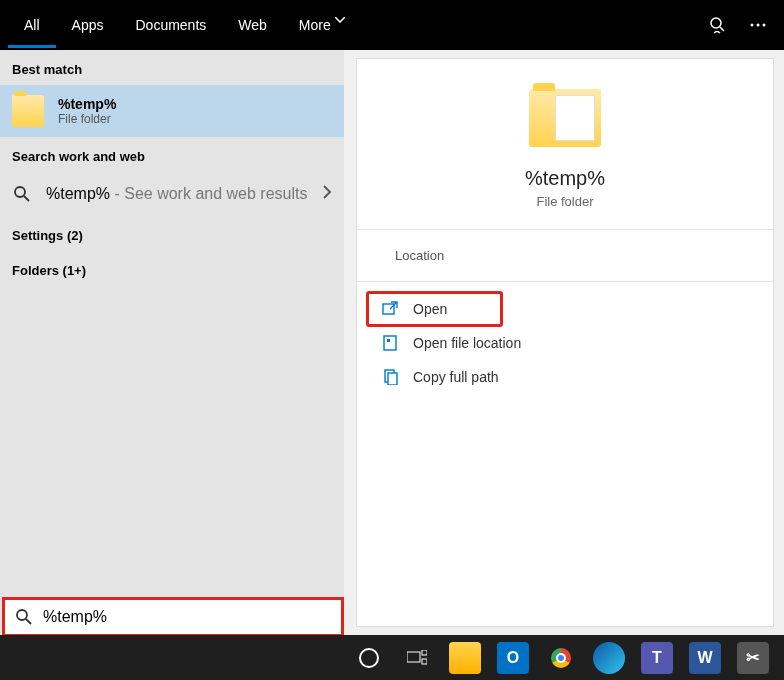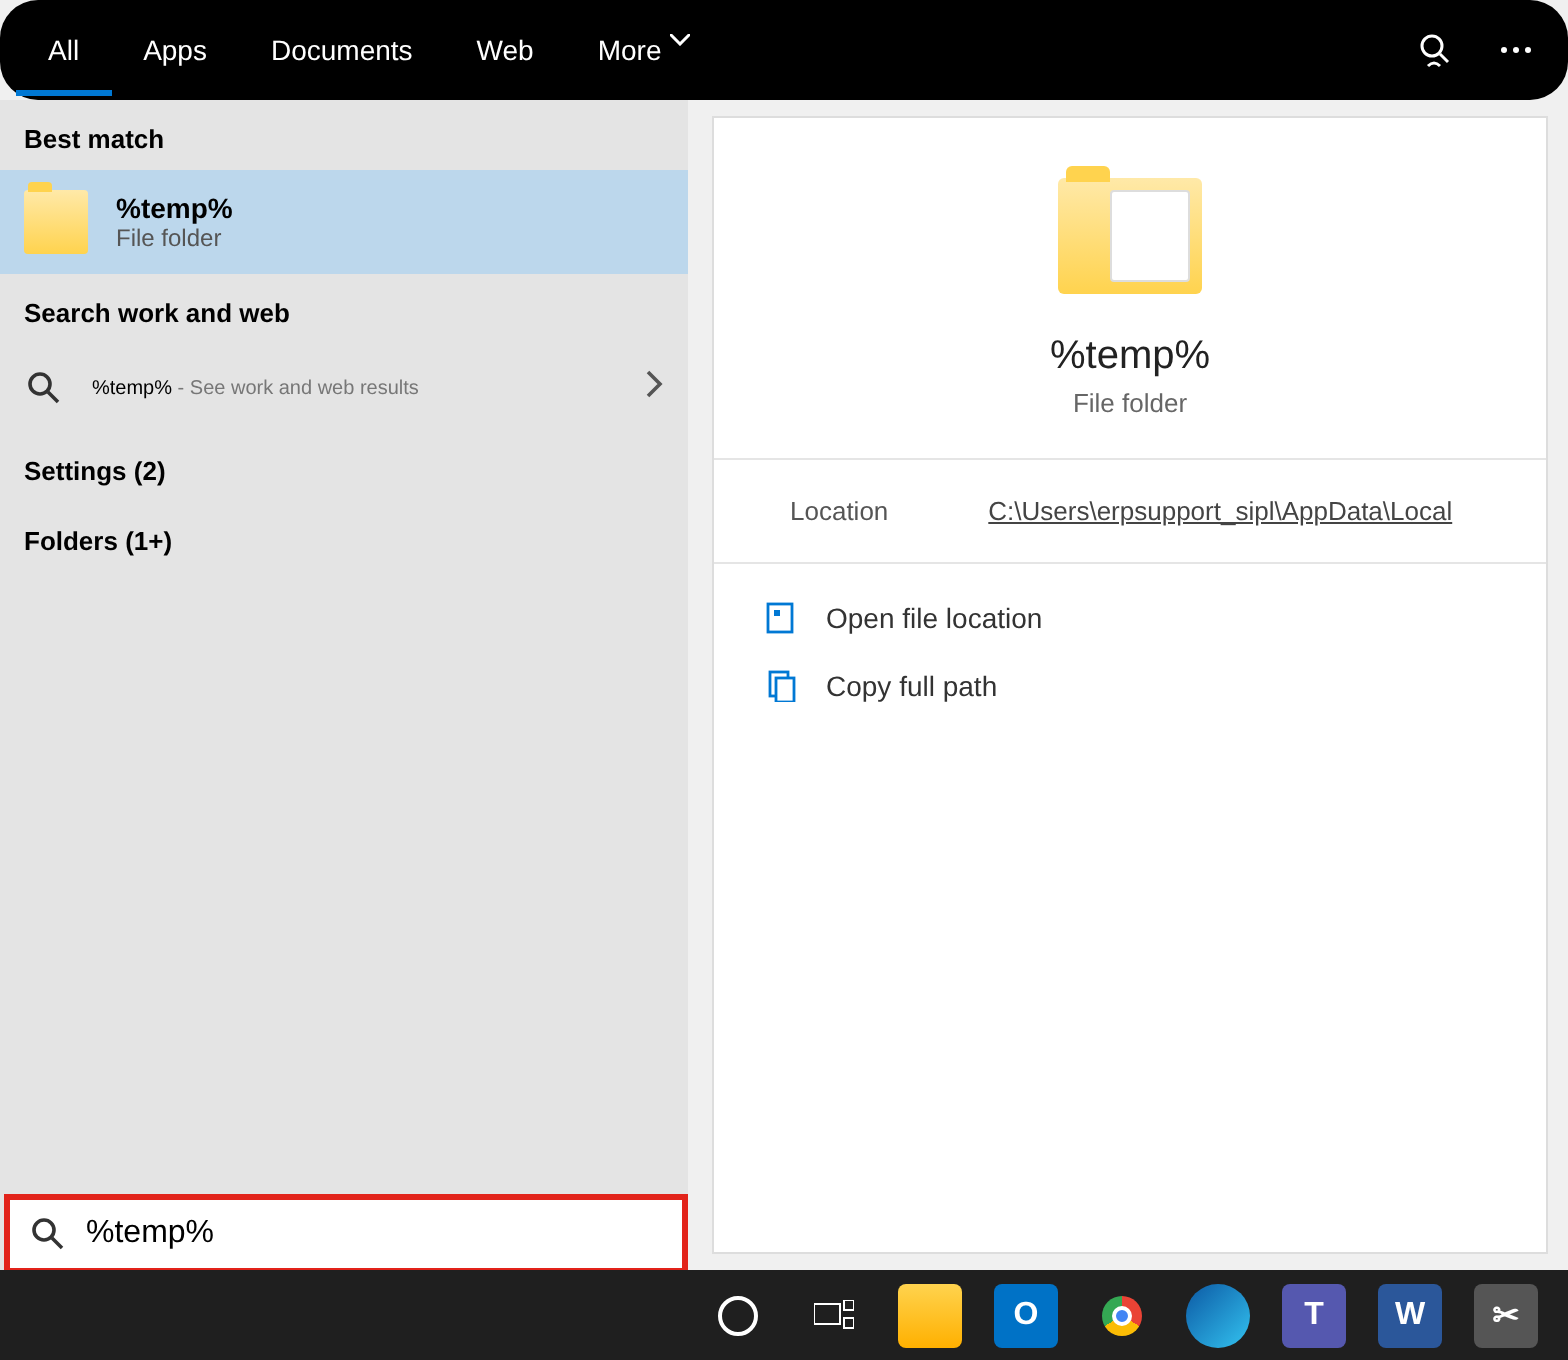--- a/index.html
+++ b/index.html
@@ -1,38 +1,38 @@
 <!DOCTYPE html>
 <html><head>
   <meta charset="utf-8">
   <style>
     * { margin: 0; padding: 0; box-sizing: border-box; font-family: "Segoe UI", sans-serif; }
     body { width: 784px; height: 680px; overflow: hidden; background: #f0f0f0; position: relative; }
     
-    .topbar { background: #000; height: 50px; display: flex; align-items: center; padding: 0 8px; border-radius: 19px; }
+    .topbar { background: #000; height: 50px; display: flex; align-items: center; padding: 0 8px; }
     .tabs { display: flex; gap: 0; }
     .tab { color: #fff; padding: 14px 16px 12px; font-size: 14px; cursor: pointer; border-bottom: 3px solid transparent; }
     .tab.active { border-bottom-color: #0078d4; }
     .tab-more { display: flex; align-items: flex-start; gap: 4px; }
     .chevron-down { width: 10px; height: 6px; }
     .topbar-right { margin-left: auto; display: flex; gap: 20px; align-items: center; padding-right: 8px; }
     
     .main { display: flex; height: 585px; justify-content: space-between; }
     .left-panel { width: 344px; background: #e4e4e4; }
     .section-header { padding: 12px 12px 8px; font-size: 13px; font-weight: 600; color: #000; }
     
     .best-match-item { background: #bcd7ec; padding: 10px 12px; display: flex; gap: 14px; align-items: center; cursor: pointer; }
     .folder-thumb { width: 32px; height: 32px; background: linear-gradient(#ffe9a8,#ffd34e); border-radius: 2px; position: relative; }
     .folder-thumb::before { content:''; position:absolute; top:-4px; left:2px; width:12px; height:5px; background:#ffd34e; border-radius:2px 2px 0 0;}
     .bm-title { font-size: 14px; font-weight: 600; color: #000; }
     .bm-sub { font-size: 12px; color: #555; }
     
     .web-item { padding: 12px; display: flex; align-items: center; gap: 14px; cursor: pointer; }
     .search-glyph { width: 20px; height: 20px; display:flex; align-items:center; justify-content:center;}
-    .web-text { flex: 1; font-size: 10px; color: #000; }
+    .web-text { flex: 1; font-size: 16px; color: #000; }
     .web-sub { color: #777; }
     .chevron-right { color: #555; }
     
     .right-panel { flex: 1; background: #fff; margin: 8px 10px 8px 12px; border: 1px solid #ddd; display: flex; flex-direction: column; }
     .preview-area { padding: 30px 20px 20px; text-align: center; }
     .big-folder { width: 72px; height: 58px; margin: 0 auto 20px; position: relative; }
     .big-folder-back { position:absolute; inset:0; background: linear-gradient(#ffe9a8,#ffd34e); border-radius: 3px; }
     .big-folder-back::before { content:''; position:absolute; top:-6px; left:4px; width:22px; height:8px; background:#ffd34e; border-radius:3px 3px 0 0;}
     .big-folder-page { position:absolute; right:6px; top:6px; width:40px; height:46px; background:#fff; border:1px solid #ddd; border-radius:2px;}
     .preview-title { font-size: 20px; color: #222; margin-bottom: 4px; }
@@ -129,24 +129,32 @@
       <div class="big-folder">
         <div class="big-folder-back"></div>
         <div class="big-folder-page"></div>
       </div>
       <div class="preview-title">%temp%</div>
       <div class="preview-sub">File folder</div>
     </div>
     <div class="divider"></div>
     <div class="meta-row">
       <span class="meta-label">Location</span>
-      <span class="meta-value">C:\Users\erpsupport_sipl\AppData\Local</span>
     </div>
     <div class="divider"></div>
     <div class="actions">
+      <div class="action highlight">
+        <span class="action-icon">
+            <svg width="16" height="16" viewBox="0 0 16 16">
+              <rect x="1" y="3" width="11" height="10" stroke="#0078d4" fill="none" stroke-width="1.4"></rect>
+              <path d="M9 1l6 0 0 6M15 1L8 8" stroke="#0078d4" fill="none" stroke-width="1.4"></path>
+            </svg>
+          </span>
+        <span>Open</span>
+      </div>
       <div class="action">
         <span class="action-icon">
             <svg width="16" height="16" viewBox="0 0 16 16">
               <rect x="2" y="1" width="12" height="14" stroke="#0078d4" fill="none" stroke-width="1.4"></rect>
               <rect x="5" y="4" width="3" height="3" fill="#0078d4"></rect>
             </svg>
           </span>
         <span>Open file location</span>
       </div>
       <div class="action">

